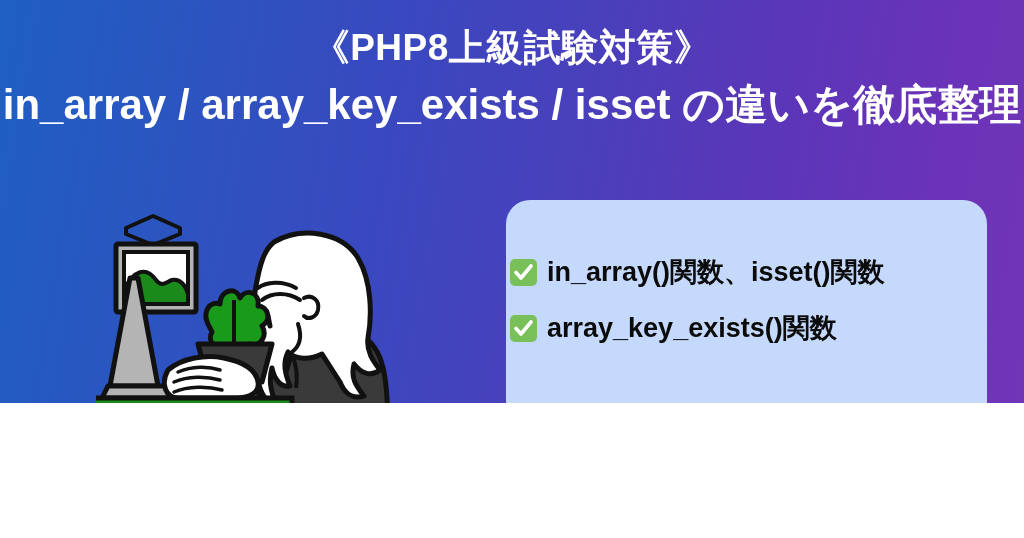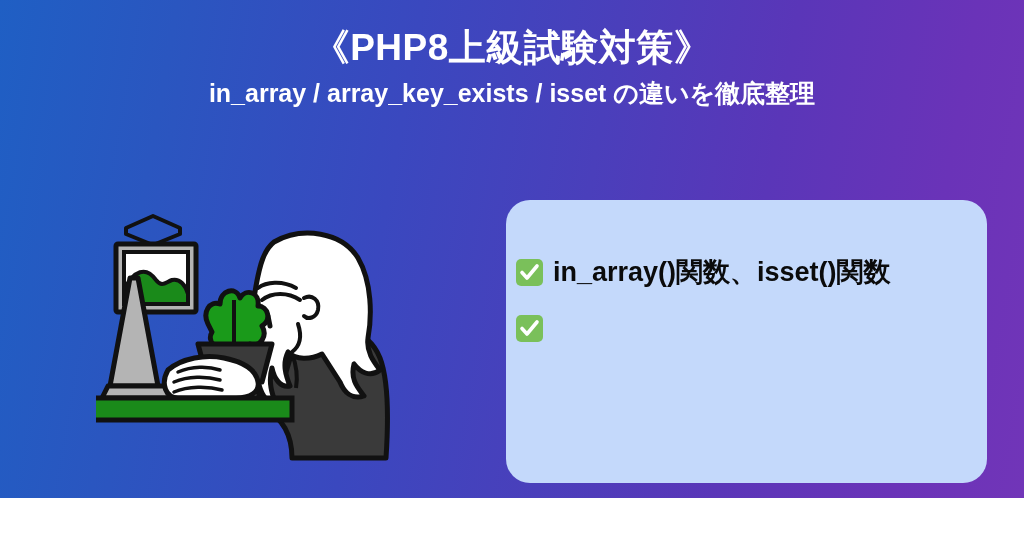--- a/index.html
+++ b/index.html
@@ -3,21 +3,21 @@
 <meta charset="utf-8">
 <style>
   html, body {
     margin: 0;
     padding: 0;
     background: #ffffff;
   }
   #banner {
     position: relative;
     width: 1024px;
-    height: 498px;
+    height: 403px;
     overflow: hidden;
     font-family: "Liberation Sans", "DejaVu Sans", sans-serif;
     background: linear-gradient(100deg, #1f5fc4 0%, #2a56c0 16%, #3a48bf 38%, #4a3fbb 56%, #5a36b8 72%, #6a33b8 88%, #7135b8 100%);
     text-decoration: underline;
   }
 
   
   .title-block {
     position: absolute;
     left: 0;
@@ -27,21 +27,21 @@
     color: #ffffff;
   }
   .title-line1 {
     font-size: 37px;
     font-weight: bold;
     line-height: 1.32;
     letter-spacing: 0.5px;
     white-space: nowrap;
   }
   .title-line2 {
-    font-size: 25px;
+    font-size: 42px;
     font-weight: bold;
     line-height: 1.34;
     letter-spacing: 0px;
     white-space: nowrap;
     margin-top: 4px;
   }
 
   
   .illustration {
     position: absolute;
@@ -55,21 +55,21 @@
   
   .panel {
     position: absolute;
     left: 506px;
     top: 200px;
     width: 481px;
     height: 283px;
     background: #c4d9fb;
     border-radius: 24px;
     box-sizing: border-box;
-    padding: 46px 0 0 10px;
+    padding: 46px 0 0 4px;
   }
   .check-row {
     display: flex;
     align-items: center;
     height: 52px;
     margin-bottom: 4px;
   }
   .check-box {
     flex: 0 0 auto;
     width: 27px;
@@ -176,18 +176,19 @@
       </span>
       <span class="check-label">in_array()関数、isset()関数</span>
     </div>
 
     <div class="check-row">
       <span class="check-box">
         <svg width="21" height="21" viewBox="0 0 21 21">
           <path d="M3 10.5 L8 16 L18 4" fill="none" stroke="#ffffff" stroke-width="3.6" stroke-linecap="round" stroke-linejoin="round"></path>
         </svg>
       </span>
+      <span class="check-label">array_key_exists()関数</span>
     </div>
 
 
   </div>
 
 </div>
 
 </body></html>

